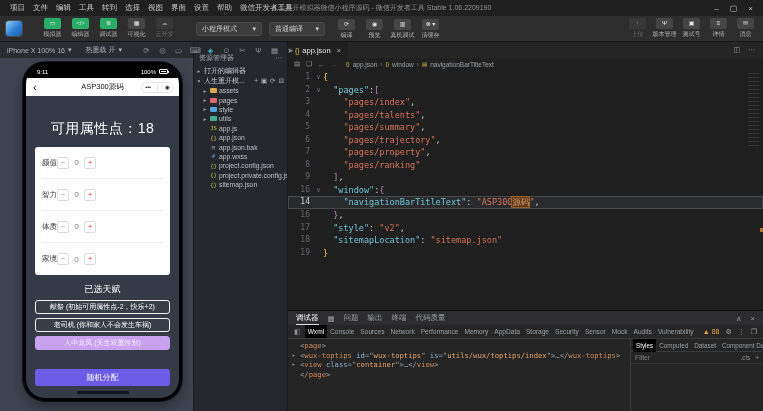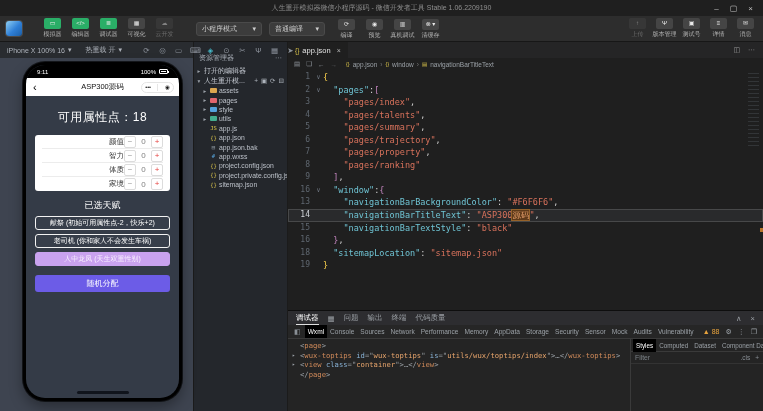--- a/index.html
+++ b/index.html
@@ -44,34 +44,34 @@
   .battery{width:9px;height:5px;border:1px solid #fff;border-radius:1px;position:relative;margin-left:1px}
   .battery::after{content:"";position:absolute;inset:1px;background:#fff}
   .battery::before{content:"";position:absolute;right:-2px;top:1px;width:1px;height:2px;background:#fff}
   .p-nav{height:18px;flex:none;background:#fff;display:flex;align-items:center;position:relative}
   .p-back{position:absolute;left:7px;font-size:11px;color:#000;line-height:16px}
   .p-nav-title{flex:1;text-align:center;font-size:7.5px;color:#111}
   .capsule{position:absolute;right:5px;top:3.5px;width:33px;height:11px;border:1px solid #e4e4e4;border-radius:6px;background:#fff;display:flex;align-items:center;justify-content:space-around;font-size:5.5px;color:#111}
   .cap-div{width:1px;height:7px;background:#e6e6e6}
   .p-body{flex:1;padding:0 9px;position:relative;color:#fff}
   .p-title{margin-top:14px;text-align:center;font-size:15px;font-weight:700;letter-spacing:2px}
-  .p-points{margin-top:13px;text-align:center;font-size:12px;letter-spacing:.5px}
+  .p-points{margin-top:24px;text-align:center;font-size:14px;letter-spacing:.5px}
   .attr-card{margin-top:9px;background:#fff;border-radius:3px;padding:0 7px}
-  .attr-row{height:14px;display:flex;align-items:center;justify-content:flex-end;border-bottom:1px solid #ececec;color:#333;font-size:7.5px}
+  .attr-row{height:32px;display:flex;align-items:center;justify-content:flex-start;border-bottom:1px solid #ececec;color:#333;font-size:7.5px}
   .attr-row:last-child{border-bottom:none}
   .stepper{display:flex;align-items:center}
   .st-btn{width:12px;height:12px;border:1px solid #dcdcdc;border-radius:2px;text-align:center;line-height:10px;font-size:8px}
   .st-btn.minus{color:#9a9a9a}
   .st-btn.plus{color:#e64340}
   .st-val{width:15px;text-align:center;color:#808080;font-size:8px}
   .talent-head{margin-top:8px;text-align:center;font-size:9px}
   .talent-btn{margin-top:4px;height:14px;border:1px solid #f2f2f2;border-radius:3px;display:flex;align-items:center;justify-content:center;font-size:7px;color:#fff;background:rgba(255,255,255,.02);white-space:nowrap}
   .talent-btn.selected{background:#c9a2ef;border-color:#c9a2ef;color:#f8efff}
   .pbtn{height:17px;border-radius:3px;display:flex;align-items:center;justify-content:center;font-size:8px;color:#fff}
-  .btn-random{margin-top:9px;background:#6c5ce7}
+  .btn-random{margin-top:19px;background:#6c5ce7}
   .btn-start{margin-top:6px;background:#3dbb72}
   .home-bar{position:absolute;left:50%;bottom:4px;transform:translateX(-50%);width:52px;height:3px;border-radius:2px;background:#10141c}
 
   
   .explorer{width:95px;flex:none;background:#24272c;border-left:1px solid #1b1b1b;border-right:1px solid #1b1b1b;font-size:7px;color:#bcc1c9;padding-top:11px;overflow:hidden}
   .ex-header{display:flex;justify-content:space-between;align-items:center;padding:0 5px 3px;color:#a7adb6}
   .sec-row{height:10px;display:flex;align-items:center;padding-left:2px;gap:2px;color:#c7ccd4;white-space:nowrap}
   .sec-actions{margin-left:auto;display:flex;gap:3px;padding-right:3px;color:#aeb4bc;font-size:6.5px}
   .ex-row{height:9.4px;display:flex;align-items:center;padding-left:8px;gap:2px;white-space:nowrap;overflow:hidden}
   .ex-arrow{width:6px;font-size:5.5px;color:#9aa0a8;text-align:center;flex:none}
@@ -126,20 +126,33 @@
   .filter-input{flex:1;min-width:0;background:transparent;border:none;outline:none;color:#bbb;font-size:6.8px;font-family:inherit}
   .filter-input::placeholder{color:#7a8086}
   .filter-right{color:#8a9096;font-size:6.5px;display:flex;gap:5px;white-space:nowrap}
 </style>
 </head>
 <body>
 
 <div id="app">
 
   <div class="titlebar">
+    <div style="display:flex">
+        <span class="menu-item">项目</span>
+        <span class="menu-item">文件</span>
+        <span class="menu-item">编辑</span>
+        <span class="menu-item">工具</span>
+        <span class="menu-item">转到</span>
+        <span class="menu-item">选择</span>
+        <span class="menu-item">视图</span>
+        <span class="menu-item">界面</span>
+        <span class="menu-item">设置</span>
+        <span class="menu-item">帮助</span>
+        <span class="menu-item">微信开发者工具</span>
+      </div>
     <div class="tb-title">人生重开模拟器微信小程序源码 - 微信开发者工具 Stable 1.06.2209190</div>
     <div class="win-controls">
       <span>–</span>
       <span>▢</span>
       <span>×</span>
     </div>
   </div>
 
   <div class="toolbar">
     <div class="avatar"></div>
@@ -421,24 +434,23 @@
             <div class="code-line"><span class="gutter">1</span><span class="fold">∨</span><span><span class="tk-b1">{</span></span></div>
             <div class="code-line"><span class="gutter">2</span><span class="fold">∨</span><span><span class="tk-p">  </span><span class="tk-key">"pages"</span><span class="tk-p">:</span><span class="tk-b2">[</span></span></div>
             <div class="code-line"><span class="gutter">3</span><span class="fold"></span><span><span class="tk-p">    </span><span class="tk-str">"pages/index"</span><span class="tk-p">,</span></span></div>
             <div class="code-line"><span class="gutter">4</span><span class="fold"></span><span><span class="tk-p">    </span><span class="tk-str">"pages/talents"</span><span class="tk-p">,</span></span></div>
             <div class="code-line"><span class="gutter">5</span><span class="fold"></span><span><span class="tk-p">    </span><span class="tk-str">"pages/summary"</span><span class="tk-p">,</span></span></div>
             <div class="code-line"><span class="gutter">6</span><span class="fold"></span><span><span class="tk-p">    </span><span class="tk-str">"pages/trajectory"</span><span class="tk-p">,</span></span></div>
             <div class="code-line"><span class="gutter">7</span><span class="fold"></span><span><span class="tk-p">    </span><span class="tk-str">"pages/property"</span><span class="tk-p">,</span></span></div>
             <div class="code-line"><span class="gutter">8</span><span class="fold"></span><span><span class="tk-p">    </span><span class="tk-str">"pages/ranking"</span></span></div>
             <div class="code-line"><span class="gutter">9</span><span class="fold"></span><span><span class="tk-p">  </span><span class="tk-b2">]</span><span class="tk-p">,</span></span></div>
             <div class="code-line"><span class="gutter">16</span><span class="fold">∨</span><span><span class="tk-p">  </span><span class="tk-key">"window"</span><span class="tk-p">:</span><span class="tk-b2">{</span></span></div>
-            <div class="code-line"><span class="gutter">13</span><span class="fold"></span><span><span class="tk-p">    </span><span class="tk-key">"navigationBarBackgroundColor"</span><span class="tk-p">: </span><span class="tk-str">"#F6F6F6"</span><span class="tk-p">,</span></span></div>
             <div class="code-line current"><span class="gutter">14</span><span class="fold"></span><span><span class="tk-p">    </span><span class="tk-key">"navigationBarTitleText"</span><span class="tk-p">: </span><span class="tk-str">"ASP300</span><span class="tk-hl">源码</span><span class="tk-str">"</span><span class="tk-p">,</span></span></div>
-            <div class="code-line"><span class="gutter">15</span><span class="fold"></span><span><span class="tk-p">    </span><span class="tk-key">"navigationBarTextStyle"</span><span class="tk-p">: </span><span class="tk-str">"black"</span></span></div>
             <div class="code-line"><span class="gutter">16</span><span class="fold"></span><span><span class="tk-p">  </span><span class="tk-b2">}</span><span class="tk-p">,</span></span></div>
+            <div class="code-line"><span class="gutter">17</span><span class="fold"></span><span><span class="tk-p">  </span><span class="tk-key">"style"</span><span class="tk-p">: </span><span class="tk-str">"v2"</span><span class="tk-p">,</span></span></div>
             <div class="code-line"><span class="gutter">18</span><span class="fold"></span><span><span class="tk-p">  </span><span class="tk-key">"sitemapLocation"</span><span class="tk-p">: </span><span class="tk-str">"sitemap.json"</span></span></div>
             <div class="code-line"><span class="gutter">19</span><span class="fold"></span><span><span class="tk-b1">}</span></span></div>
           </div>
         <div class="minimap"></div>
         <div class="ruler-mark"></div>
       </div>
 
       <div class="debugger">
         <div class="dbg-tabbar">
             <span class="dbg-tab active">调试器</span>

